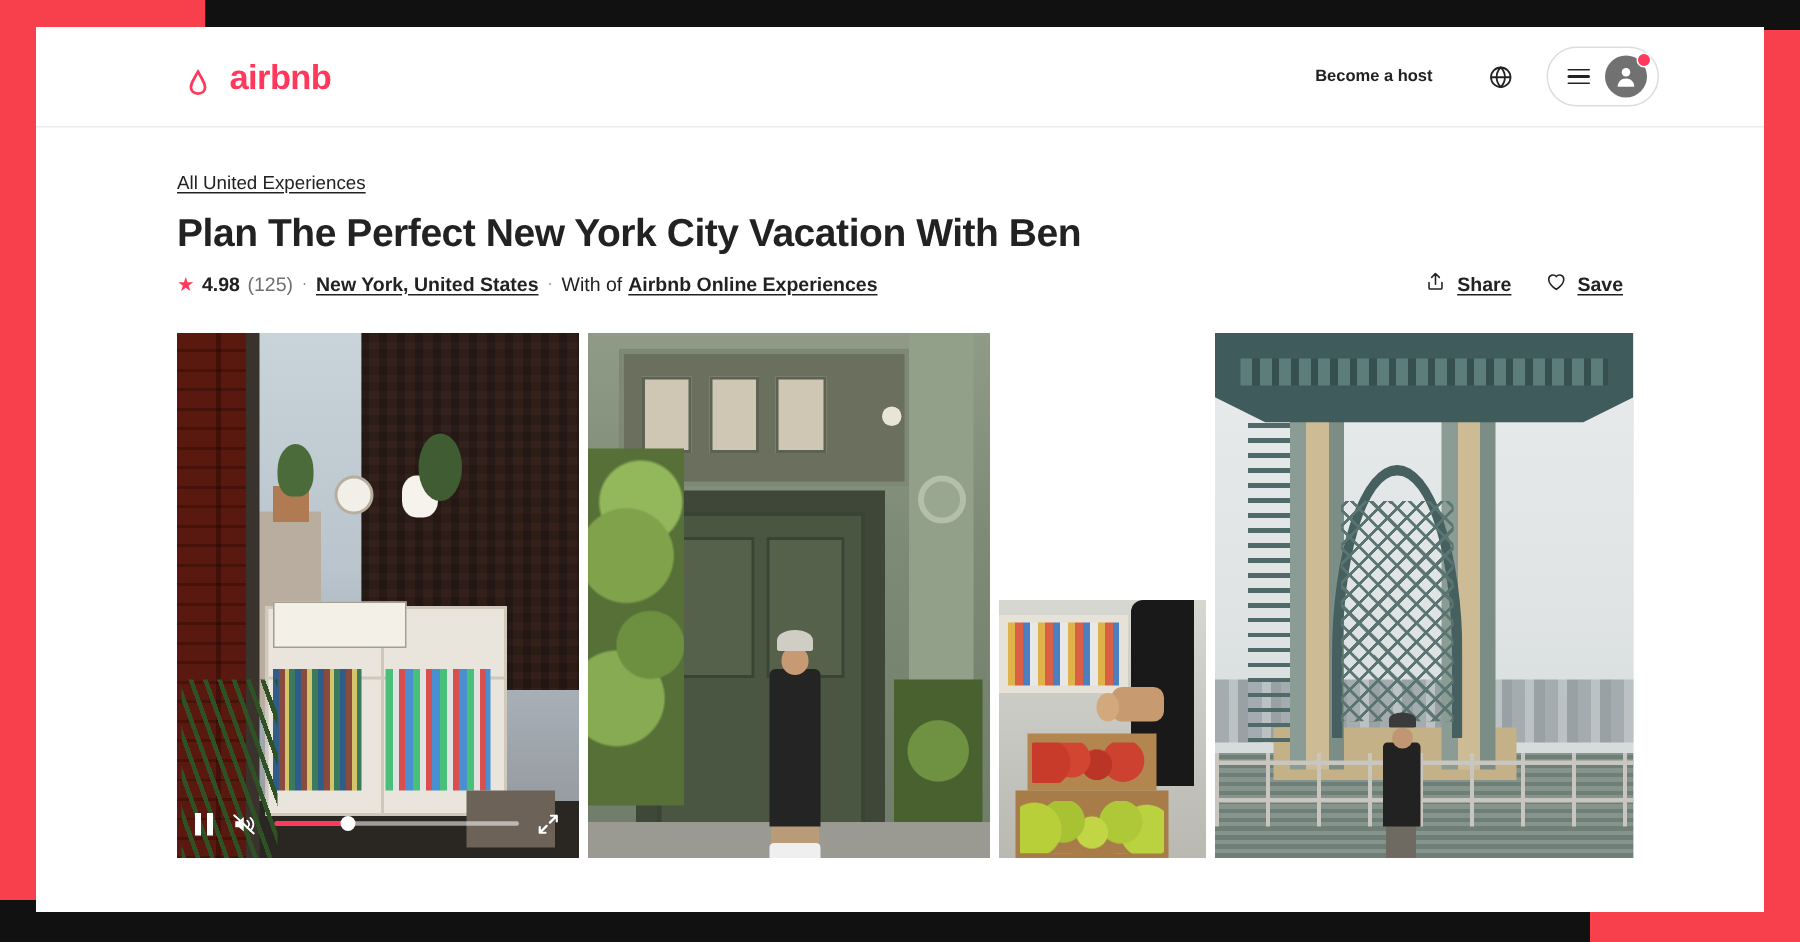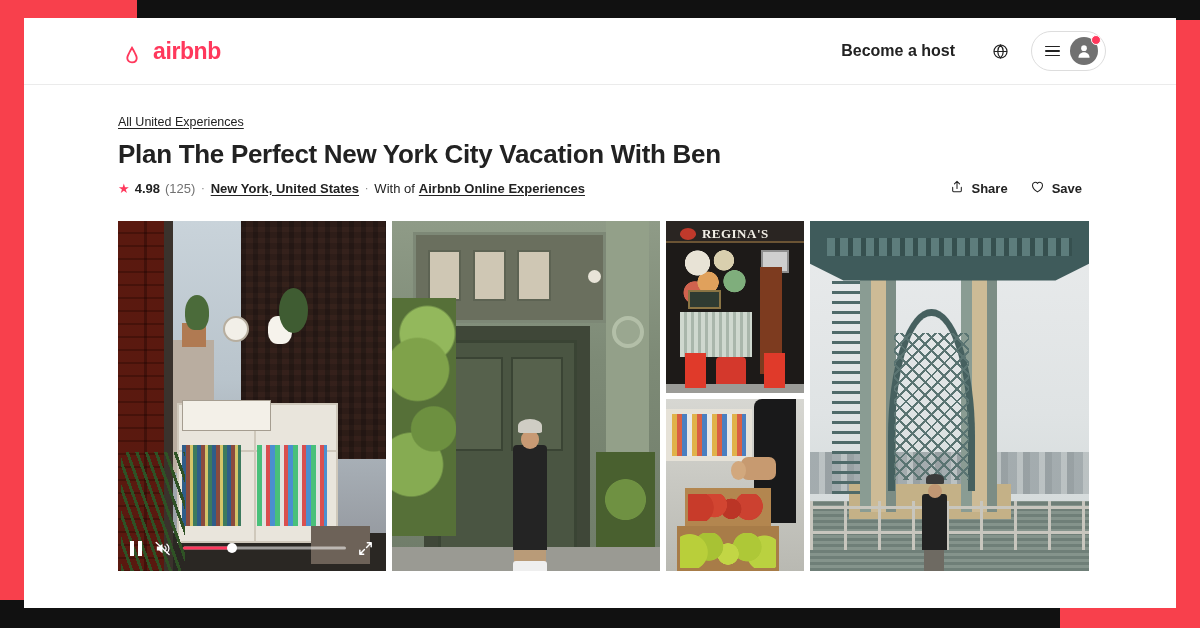--- a/index.html
+++ b/index.html
@@ -55,21 +55,21 @@
   .logo-word {
     font-size: 23px; font-weight: 700;
     letter-spacing: -0.4px; color: #FF385C;
     font-family: "Liberation Sans", sans-serif;
   }
   .header-right {
     margin-left: auto;
     display: flex; align-items: center; gap: 14px;
   }
   .become-host {
-    font-size: 16px; font-weight: 600; color: #222222;
+    font-size: 11px; font-weight: 600; color: #222222;
     padding: 11px 14px; border-radius: 22px;
     white-space: nowrap;
   }
   .globe-btn {
     width: 34px; height: 34px; border-radius: 50%;
     display: flex; align-items: center; justify-content: center;
     color: #222;
   }
   .user-menu {
     display: flex; align-items: center; gap: 10px;
@@ -132,21 +132,21 @@
   }
   .meta-plain { color: #222222; }
   .meta-right {
     margin-left: auto;
     display: flex; align-items: center; gap: 22px;
   }
   .action-btn {
     display: flex; align-items: center; gap: 7px;
     font-size: 13px; font-weight: 600; color: #222;
   }
-  .action-btn .lbl { text-underline-offset: 2px; }
+  .action-btn .lbl { text-decoration: underline; text-underline-offset: 2px; }
 
   
   .photo-grid {
     margin-top: 24px;
     display: grid;
     grid-template-columns: 268px 268px 138px 279px;
     grid-template-rows: 172px 172px;
     gap: 6px;
     height: 350px;
     position: relative;
@@ -502,37 +502,20 @@
           <div class="d-bush2"></div>
           <div class="d-steps"></div>
           <div class="d-man-legs"></div>
           <div class="d-man-body"></div>
           <div class="d-man-head"></div>
           <div class="d-man-cap"></div>
           <div class="d-shoes"></div>
         </div>
       </div>
 
-      <div class="cell cell-shop">
-        <div class="ph">
-          <div class="s-wall"></div>
-          <div class="s-top"></div>
-          <div class="s-27"></div>
-          <div class="s-name">REGINA'S</div>
-          <div class="s-stickers"></div>
-          <div class="s-ac"></div>
-          <div class="s-chalk"></div>
-          <div class="s-doorway"></div>
-          <div class="s-window"></div>
-          <div class="s-ground"></div>
-          <div class="s-chairA"></div>
-          <div class="s-chairB"></div>
-          <div class="s-table"></div>
-        </div>
-      </div>
 
       <div class="cell cell-fruit">
         <div class="ph">
           <div class="f-bg"></div>
           <div class="f-shelf"></div>
           <div class="f-cans"></div>
           <div class="f-person"></div>
           <div class="f-crate1"></div>
           <div class="f-apples"></div>
           <div class="f-crate2"></div>

